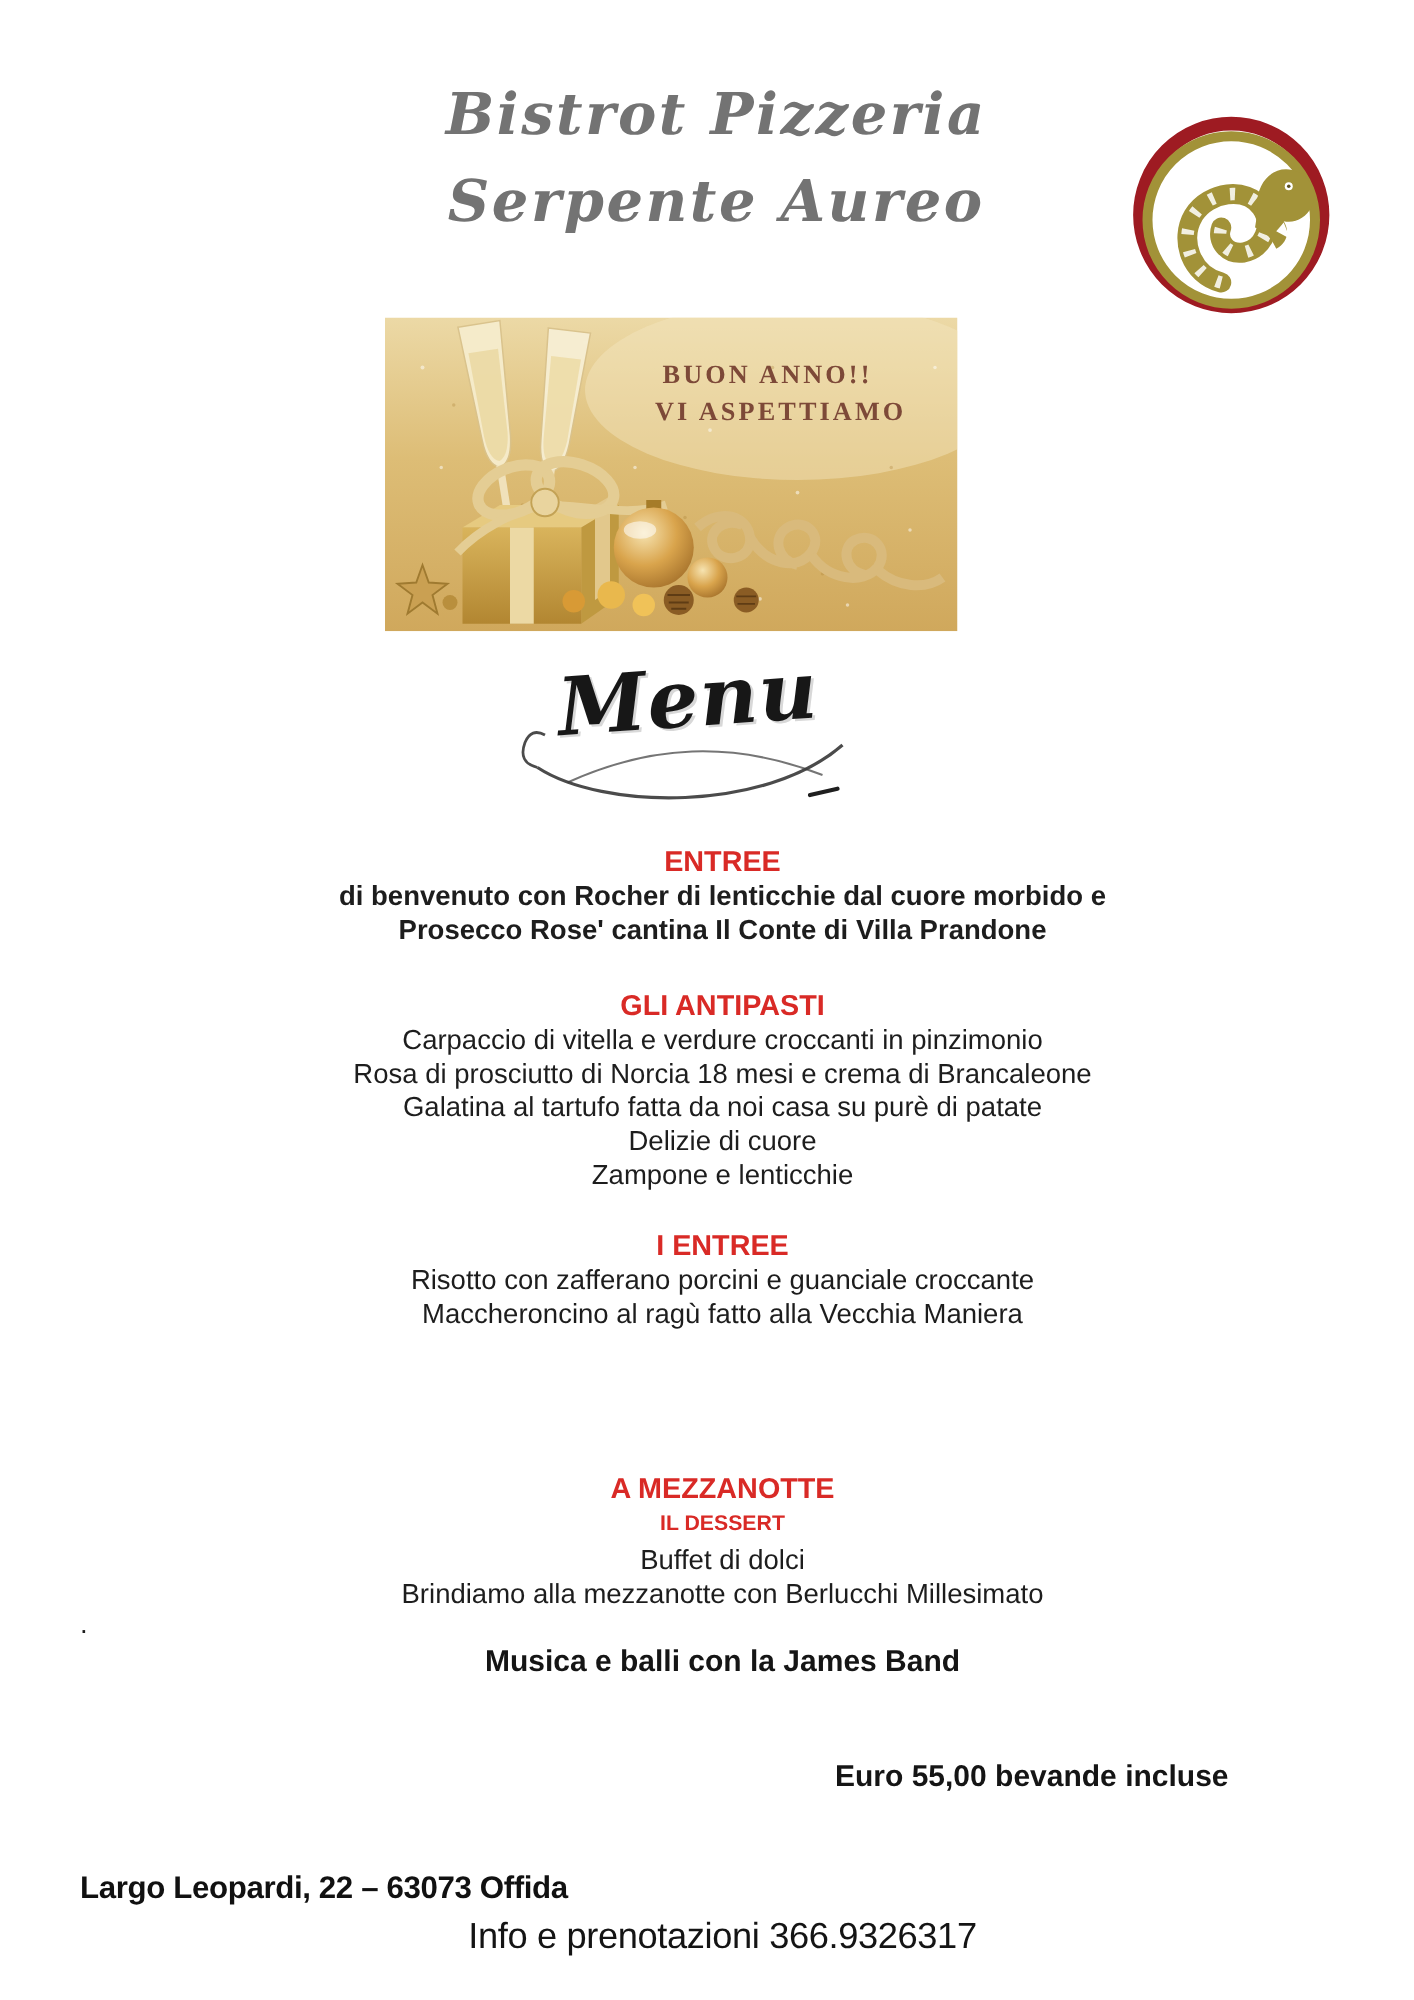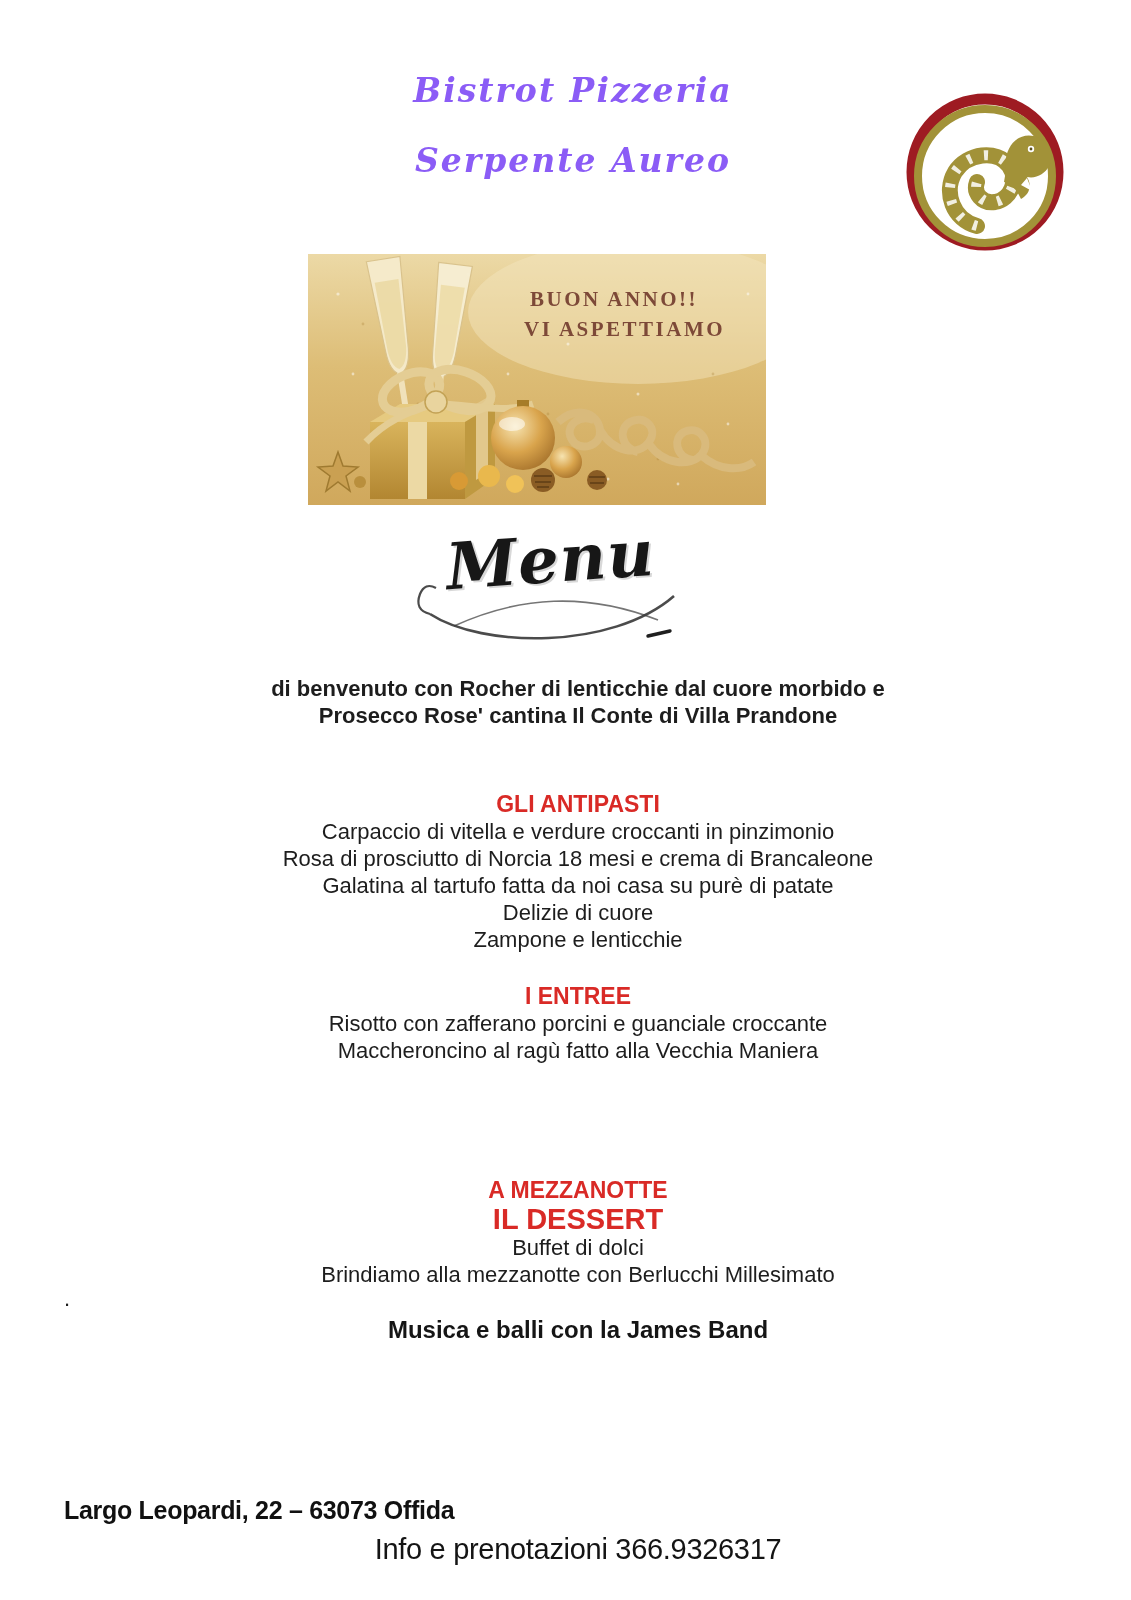--- a/index.html
+++ b/index.html
@@ -4,38 +4,38 @@
 <style>
   html,body{margin:0;padding:0;background:#ffffff;}
   .page{
     position:relative;width:1131px;height:1600px;background:#ffffff;
     font-family:"Liberation Sans", sans-serif;color:#1a1a1a;overflow:hidden;
   }
   
   .title-block{position:absolute;top:56px;left:0;width:1106px;text-align:center;}
   .title-line{
     font-family:"DejaVu Serif", serif;font-style:italic;font-weight:bold;
-    font-size:33px;line-height:70px;letter-spacing:2px;color:#8b5cf6;padding-left:40px;
+    font-size:46px;line-height:70px;letter-spacing:2px;color:#737373;padding-left:40px;
   }
   .logo-wrap{position:absolute;left:903px;top:92px;width:164px;height:164px;}
   
   .banner-wrap{position:absolute;left:308px;top:254px;width:458px;height:251px;}
   .banner-wrap svg{display:block;}
   
   .menu-ornament{position:absolute;left:420px;top:514px;width:260px;height:150px;text-align:center;}
   .menu-word{
     display:inline-block;font-family:"DejaVu Serif", serif;font-style:italic;font-weight:bold;
     font-size:64px;line-height:92px;color:#171717;transform:rotate(-4deg);
     text-shadow:2px 2px 0 #d8d8d8;letter-spacing:1px;
   }
   .menu-flourish{position:absolute;left:-18px;top:38px;pointer-events:none;}
   
   .sec{position:absolute;left:25px;width:1106px;text-align:center;}
   .sec-heading{color:#d92a26;font-weight:bold;font-size:23px;line-height:28px;}
-  .sec-subheading{color:#d92a26;font-weight:bold;font-size:29px;line-height:30px;}
+  .sec-subheading{color:#d92a26;font-weight:bold;font-size:17px;line-height:30px;}
   .mline{font-size:22px;line-height:27px;color:#1d1d1d;}
   .mline.bold{font-weight:bold;}
   .stray-dot{position:absolute;left:64px;top:1288px;font-size:22px;line-height:22px;color:#1d1d1d;}
   .music-line{position:absolute;left:25px;top:1316px;width:1106px;text-align:center;
     font-weight:bold;font-size:24px;color:#151515;}
   .price-line{position:absolute;left:668px;top:1408px;font-weight:bold;font-size:24px;color:#151515;}
   
   .address-line{position:absolute;left:64px;top:1496px;font-weight:bold;font-size:25px;
     letter-spacing:-0.3px;color:#111;text-align:right;}
   .info-line{position:absolute;left:25px;top:1533px;width:1106px;text-align:center;
@@ -181,20 +181,21 @@
     <svg class="menu-flourish" width="300" height="110" viewBox="0 0 300 110">
       <path d="M28 62 C80 96 210 98 272 44" fill="none" stroke="#2b2b2b" stroke-width="2.6" opacity="0.85"></path>
       <path d="M52 74 C118 44 184 40 256 68" fill="none" stroke="#3a3a3a" stroke-width="1.6" opacity="0.7"></path>
       <path d="M28 62 q-16 -4 -10 -20 q5 -12 16 -6" fill="none" stroke="#2b2b2b" stroke-width="2.2" opacity="0.85"></path>
       <path d="M246 84 l22 -5" stroke="#1f1f1f" stroke-width="3.4" stroke-linecap="round"></path>
     </svg>
     <span class="menu-word">Menu</span>
   </div>
 
   <div class="sec" style="top:675px">
+    <div class="sec-heading">ENTREE</div>
     <div class="mline bold">di benvenuto con Rocher di lenticchie dal cuore morbido e</div>
     <div class="mline bold">Prosecco Rose' cantina Il Conte di Villa Prandone</div>
   </div>
 
   <div class="sec" style="top:790px">
     <div class="sec-heading">GLI ANTIPASTI</div>
     <div class="mline">Carpaccio di vitella e verdure croccanti in pinzimonio</div>
     <div class="mline">Rosa di prosciutto di Norcia 18 mesi e crema di Brancaleone</div>
     <div class="mline">Galatina al tartufo fatta da noi casa su purè di patate</div>
     <div class="mline">Delizie di cuore</div>
@@ -212,17 +213,18 @@
     <div class="sec-heading">A MEZZANOTTE</div>
     <div class="sec-subheading">IL DESSERT</div>
     <div class="mline">Buffet di dolci</div>
     <div class="mline">Brindiamo alla mezzanotte con Berlucchi Millesimato</div>
   </div>
 
   <div class="stray-dot">.</div>
 
   <div class="music-line">Musica e balli con la James Band</div>
 
+  <div class="price-line">Euro 55,00 bevande incluse</div>
 
   <div class="address-line">Largo Leopardi, 22 – 63073 Offida</div>
   <div class="info-line">Info e prenotazioni 366.9326317</div>
 
 </div>
 
 </body></html>

